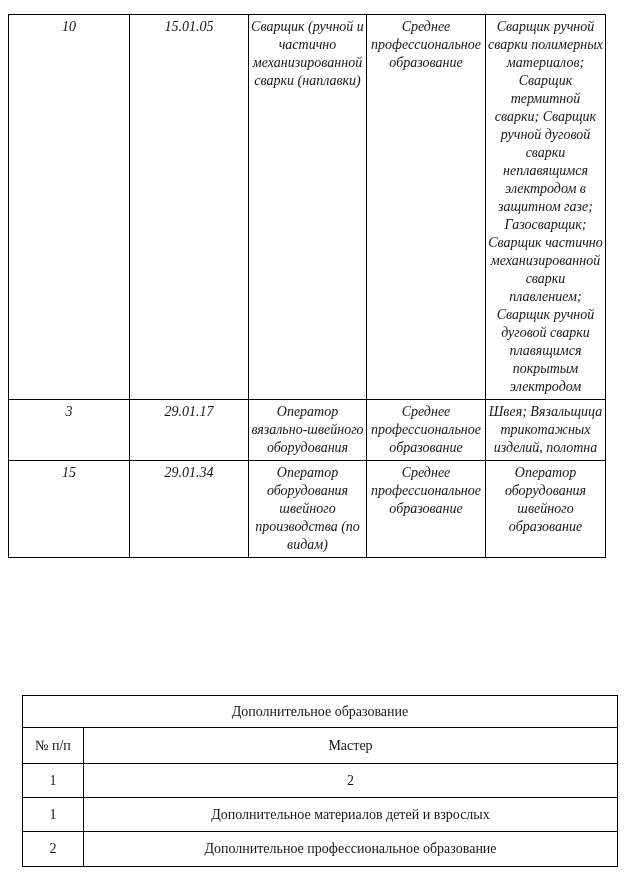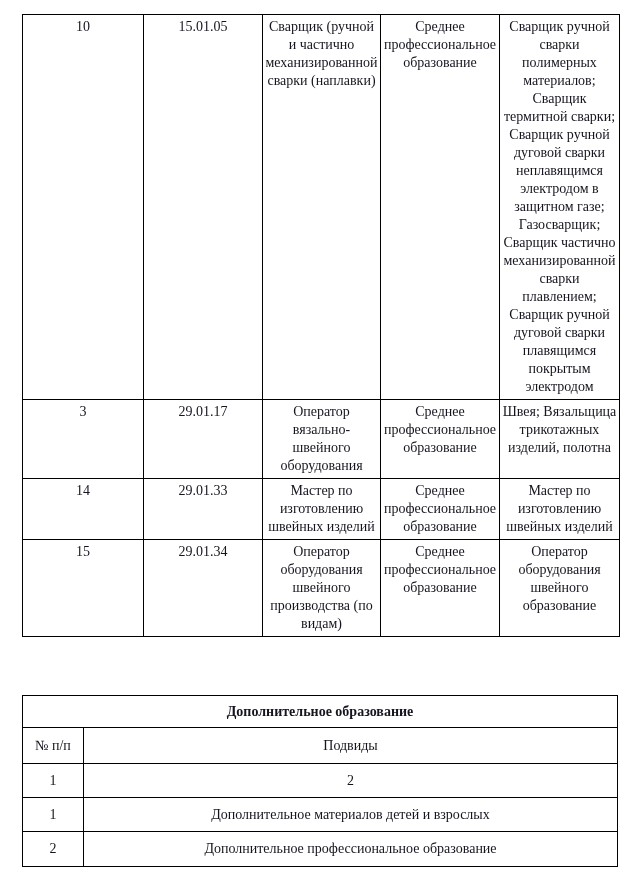--- a/index.html
+++ b/index.html
@@ -25,36 +25,37 @@
     border: 1px solid #000000;
     text-align: center;
     vertical-align: top;
     padding: 3px 2px;
     overflow: hidden;
     font-weight: normal;
     word-wrap: break-word;
   }
   .professions-table {
     position: absolute;
-    left: 22px;
+    left: 8px;
     top: 14px;
     width: 597px;
+    font-style: italic;
   }
   .additional-table {
     position: absolute;
     left: 22px;
     top: 695px;
     width: 595px;
   }
   .additional-table td, .additional-table th {
     vertical-align: middle;
     padding: 2px 4px;
   }
   .additional-table .title-cell {
-    font-weight: bold;
+    font-weight: normal;
     margin-top: 40px;
   }
 </style>
 </head>
 <body>
 
 <div class="page">
 
   <table class="professions-table">
     <colgroup>
@@ -72,27 +73,20 @@
         <td>Среднее профессиональное образование</td>
         <td>Сварщик ручной сварки полимерных материалов; Сварщик термитной сварки; Сварщик ручной дуговой сварки неплавящимся электродом в защитном газе; Газосварщик; Сварщик частично механизированной сварки плавлением; Сварщик ручной дуговой сварки плавящимся покрытым электродом</td>
       </tr>
       <tr style="height:61px">
         <td>3</td>
         <td>29.01.17</td>
         <td>Оператор вязально-швейного оборудования</td>
         <td>Среднее профессиональное образование</td>
         <td>Швея; Вязальщица трикотажных изделий, полотна</td>
       </tr>
-      <tr style="height:59px">
-        <td>14</td>
-        <td>29.01.33</td>
-        <td>Мастер по изготовлению швейных изделий</td>
-        <td>Среднее профессиональное образование</td>
-        <td>Мастер по изготовлению швейных изделий</td>
-      </tr>
       <tr style="height:93px">
         <td>15</td>
         <td>29.01.34</td>
         <td>Оператор оборудования швейного производства (по видам)</td>
         <td>Среднее профессиональное образование</td>
         <td>Оператор оборудования швейного образование</td>
       </tr>
     </tbody>
   </table>
 
@@ -100,21 +94,21 @@
     <colgroup>
       <col style="width:61px">
       <col style="width:534px">
     </colgroup>
     <tbody>
       <tr style="height:32px">
         <td class="title-cell" colspan="2">Дополнительное образование</td>
       </tr>
       <tr style="height:36px">
         <td>№ п/п</td>
-        <td>Подвиды</td>
+        <td>Мастер</td>
       </tr>
       <tr style="height:34px">
         <td>1</td>
         <td>2</td>
       </tr>
       <tr style="height:34px">
         <td>1</td>
         <td>Дополнительное материалов детей и взрослых</td>
       </tr>
       <tr style="height:35px">

